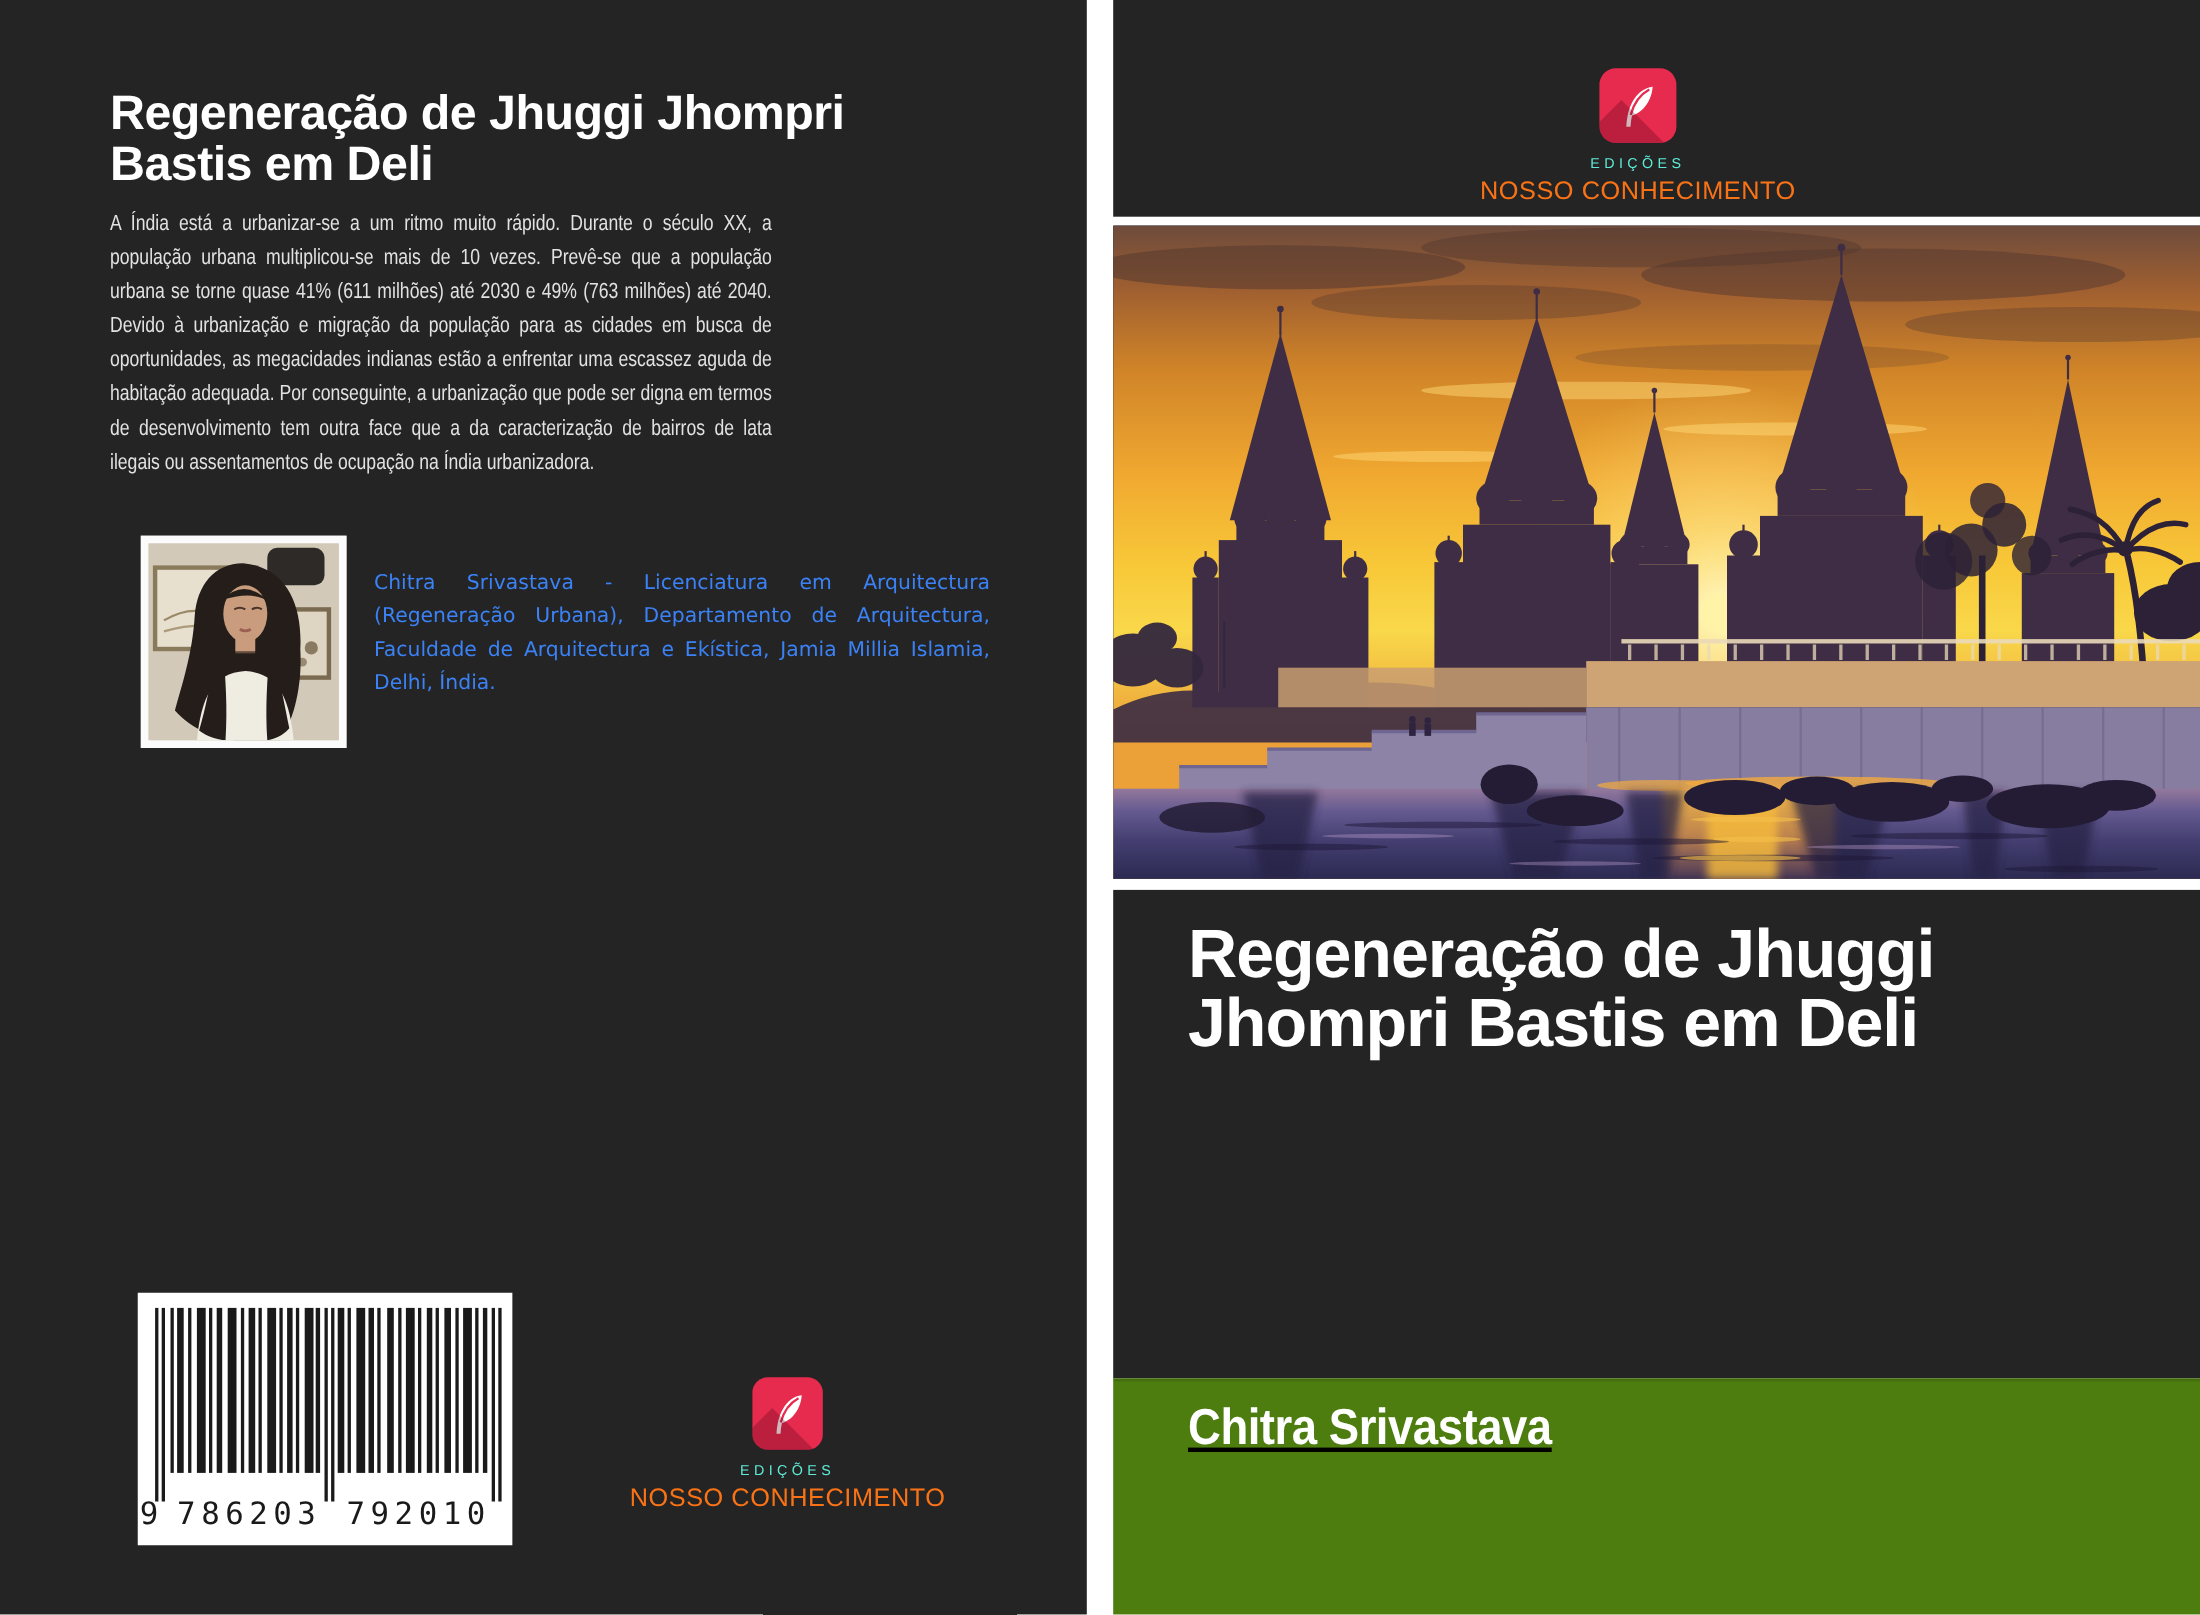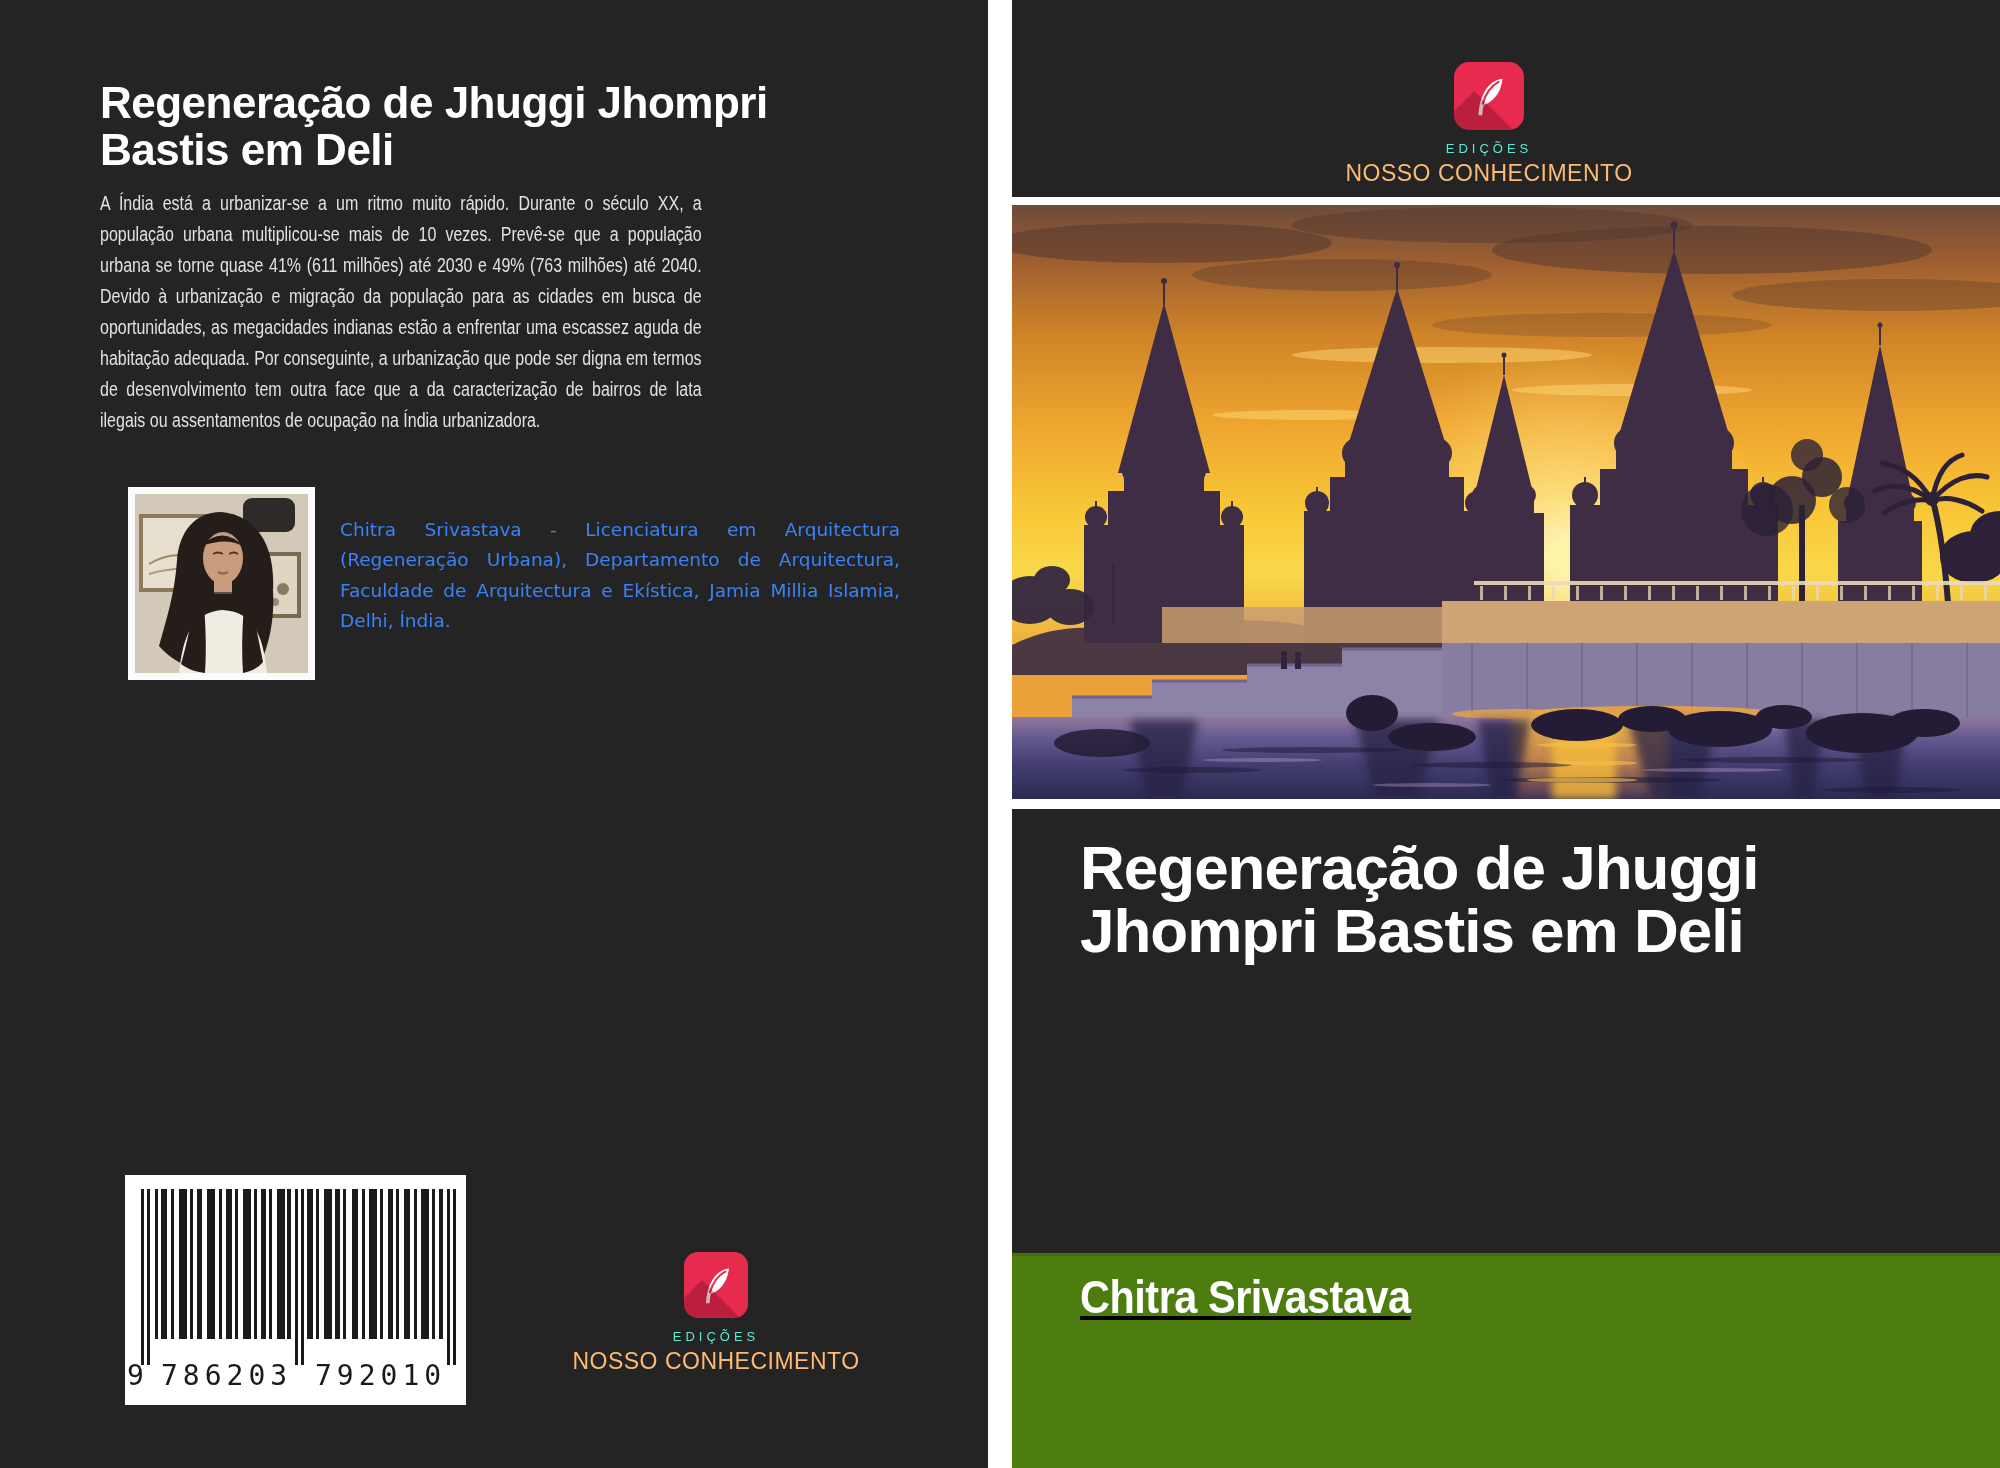--- a/index.html
+++ b/index.html
@@ -22,21 +22,21 @@
 
   
   .pub-block{position:absolute;width:300px;text-align:center;}
   .pub-back{left:566px;top:1252px;}
   .pub-square{position:relative;margin:0 auto;width:64px;height:66px;border-radius:14px;
               background:#e62b4e;overflow:hidden;}
   .pub-square svg{position:absolute;left:10px;top:8px;}
   .pub-square::after{content:"";position:absolute;left:28%;top:42%;width:220%;height:70%;
               background:rgba(80,0,20,.28);transform:rotate(45deg);transform-origin:0 0;}
   .pub-line1{margin-top:11px;font-size:13px;letter-spacing:4px;color:#5eead4;}
-  .pub-line2{margin-top:4px;font-size:23px;letter-spacing:.5px;color:#fdba74;}
+  .pub-line2{margin-top:4px;font-size:23px;letter-spacing:.5px;color:#f97316;}
 
   
   .front-cover{position:absolute;left:1012px;top:0;width:988px;height:1468px;}
   .front-header{position:absolute;left:0;top:0;width:988px;height:197px;background:#242424;}
   .pub-front{left:327px;top:62px;}
   .pub-front .pub-square{width:70px;height:68px;border-radius:15px;}
   .pub-front .pub-square svg{left:12px;top:8px;}
   .front-image{position:absolute;left:0;top:205px;width:988px;height:594px;background:#1a1428;}
   .front-title-block{position:absolute;left:0;top:809px;width:988px;height:444px;background:#242424;}
   .front-title-block h1{margin:27px 0 0 68px;width:830px;font-size:62px;line-height:63px;

